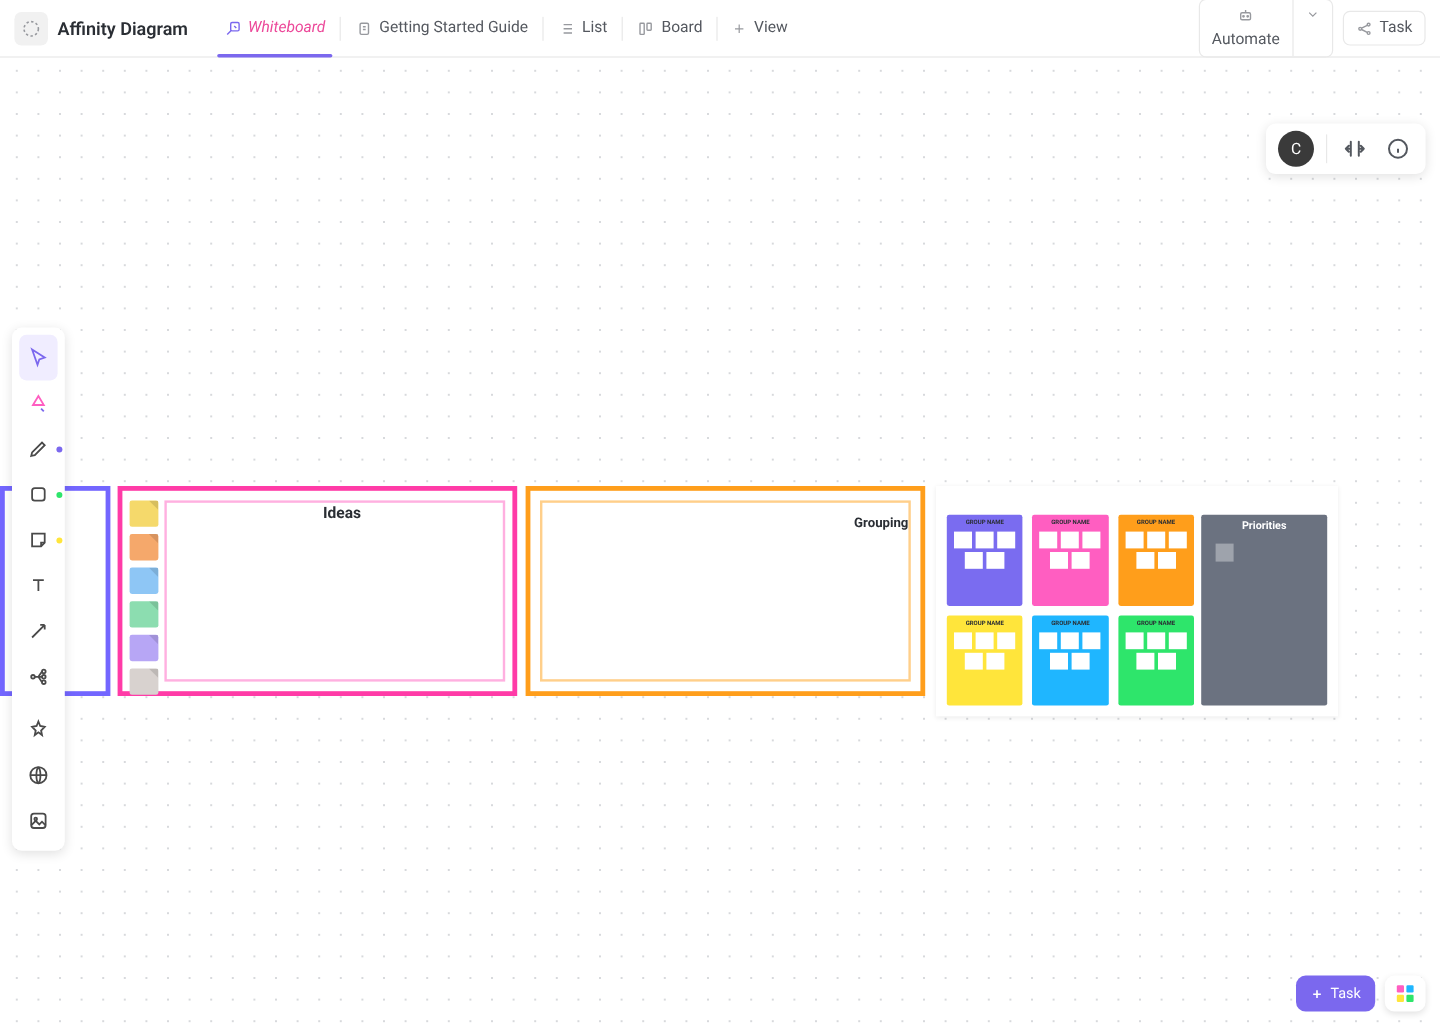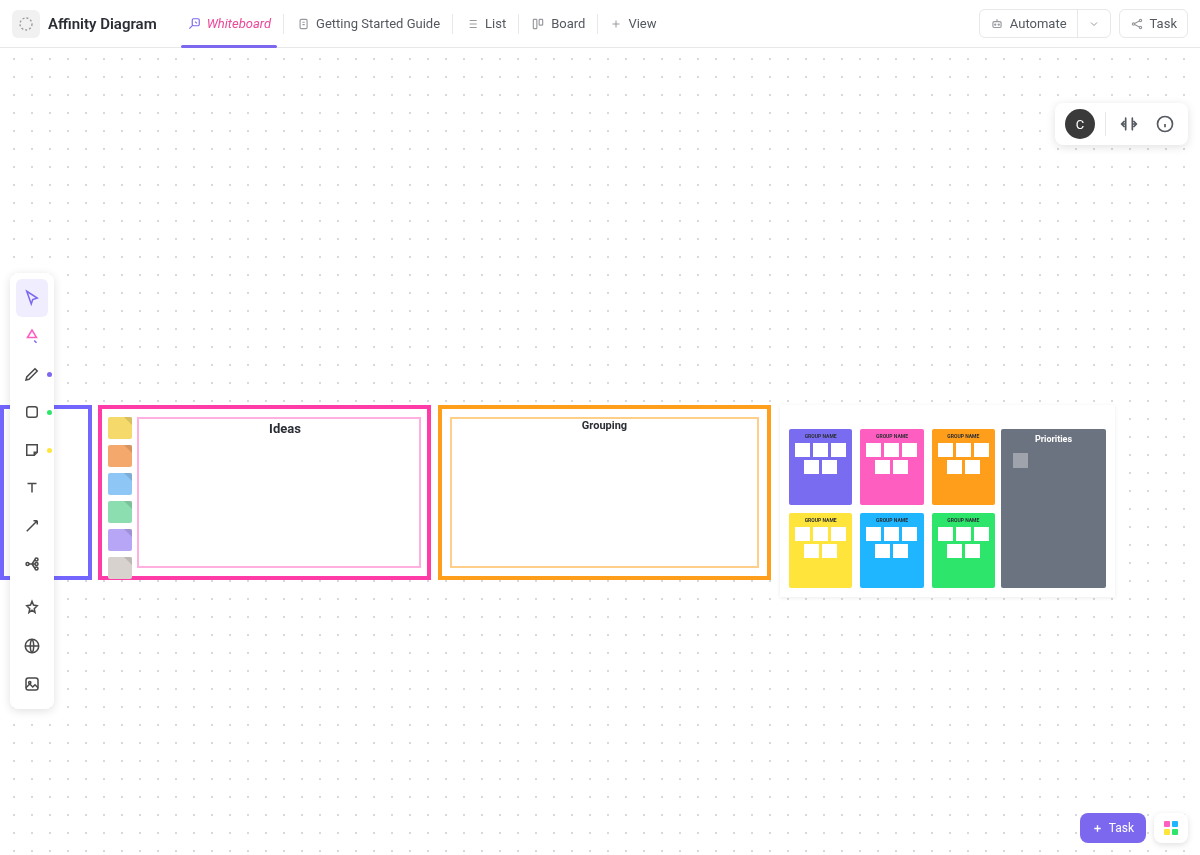--- a/index.html
+++ b/index.html
@@ -10,21 +10,21 @@
 .doc-icon-box { width: 28px; height: 28px; background: #f1f1f1; border-radius: 6px; display: flex; align-items: center; justify-content: center; margin-right: 8px; cursor: pointer; }
 .doc-title { font-size: 15px; font-weight: 600; color: #2a2e34; margin-right: 18px; }
 .tabs { display: flex; align-items: center; height: 100%; }
 .tab { display: flex; align-items: center; gap: 6px; padding: 0 12px; height: 100%; font-size: 13px; color: #54585f; cursor: pointer; position: relative; }
 .tab.active { color: #ec4899; font-style: italic; }
 .tab.active::after { content: ""; position: absolute; bottom: -1px; left: 6px; right: 6px; height: 3px; background: #7b68ee; border-radius: 2px; }
 .tab-sep { width: 1px; height: 20px; background: #e8e8e8; }
 .topbar-right { margin-left: auto; display: flex; align-items: center; gap: 8px; }
 .pill-btn { display: flex; align-items: center; gap: 6px; padding: 6px 10px; border: 1px solid #e8e8e8; border-radius: 6px; font-size: 13px; color: #54585f; cursor: pointer; }
 .pill-group { display: flex; border: 1px solid #e8e8e8; border-radius: 6px; overflow: hidden; }
-.pill-group .seg { display: flex; align-items: center; gap: 6px; padding: 6px 10px; font-size: 13px; color: #54585f; cursor: pointer; }
+.pill-group .seg { display: flex; align-items: center; gap: 6px; padding: 6px 10px; font-size: 13px; color: #54585f; cursor: pointer; flex-direction: column; }
 .pill-group .seg:first-child { border-right: 1px solid #e8e8e8; }
 
 
 .canvas { position: absolute; top: 45px; left: 0; right: 0; bottom: 0; background-image: radial-gradient(circle, #d7d9dc 1px, transparent 1px); background-size: 18px 18px; background-position: 5px 5px; }
 
 
 .left-toolbar { position: absolute; top: 228px; left: 10px; width: 44px; background: #fff; border-radius: 8px; box-shadow: 0 2px 10px rgba(0,0,0,0.12); padding: 6px; z-index: 20; display: flex; flex-direction: column; }
 .tool-btn { width: 32px; height: 38px; display: flex; align-items: center; justify-content: center; border-radius: 6px; cursor: pointer; position: relative; }
 .tool-btn.active { background: #f0edff; }
 .dot { position: absolute; right: -4px; width: 5px; height: 5px; border-radius: 50%; }
@@ -38,21 +38,21 @@
 .purple-edge { position: absolute; top: 360px; left: 0; width: 92px; height: 175px; background: #fff; border: 4px solid #7366ff; }
 .frame-pink { position: absolute; top: 360px; left: 98px; width: 333px; height: 175px; background: #fff; border: 4px solid #ff3ba7; }
 .ideas-box { position: absolute; top: 8px; left: 35px; right: 6px; bottom: 8px; background: #fff; border: 2px solid #ffb0e0; }
 .ideas-title { text-align: center; font-size: 13px; font-weight: 700; color: #2a2e34; padding-top: 2px; padding-left: 12px; }
 .swatch-col { position: absolute; top: 8px; left: 6px; display: flex; flex-direction: column; gap: 6px; }
 .swatch { width: 24px; height: 22px; border-radius: 2px; position: relative; }
 .swatch::after { content: ""; position: absolute; top: 0; right: 0; width: 8px; height: 8px; background: rgba(0,0,0,0.12); clip-path: polygon(100% 0, 0 0, 100% 100%); }
 
 .frame-orange { position: absolute; top: 360px; left: 438px; width: 333px; height: 175px; background: #fff; border: 4px solid #ff9e1b; }
 .group-box { position: absolute; top: 8px; left: 8px; right: 8px; bottom: 8px; background: #fff; border: 2px solid #ffcf8a; }
-.group-title { text-align: center; font-size: 11px; font-weight: 700; color: #2a2e34; padding-top: 0px; }
+.group-title { text-align: right; font-size: 11px; font-weight: 700; color: #2a2e34; padding-top: 10px; }
 
 .right-panel { position: absolute; top: 360px; left: 780px; width: 335px; height: 192px; background: #fff; box-shadow: 0 1px 4px rgba(0,0,0,0.08); padding: 24px 9px 9px 9px; display: flex; gap: 6px; }
 .mini-grid { width: 206px; display: grid; grid-template-columns: repeat(3, 1fr); gap: 8px; }
 .mini-card { border-radius: 2px; position: relative; text-align: center; padding-top: 4px; }
 .mini-label { font-size: 5px; font-weight: 700; color: #2a2e34; }
 .mini-boxes { display: flex; flex-wrap: wrap; justify-content: center; gap: 3px; padding: 4px 6px; }
 .mini-boxes .b { width: 15px; height: 14px; background: #fff; }
 .priorities { flex: 1; background: #6b7280; border-radius: 2px; text-align: center; padding-top: 5px; position: relative; }
 .pri-title { font-size: 9px; font-weight: 700; color: #fff; }
 .pri-square { position: absolute; top: 24px; left: 12px; width: 15px; height: 15px; background: rgba(255,255,255,0.35); }

